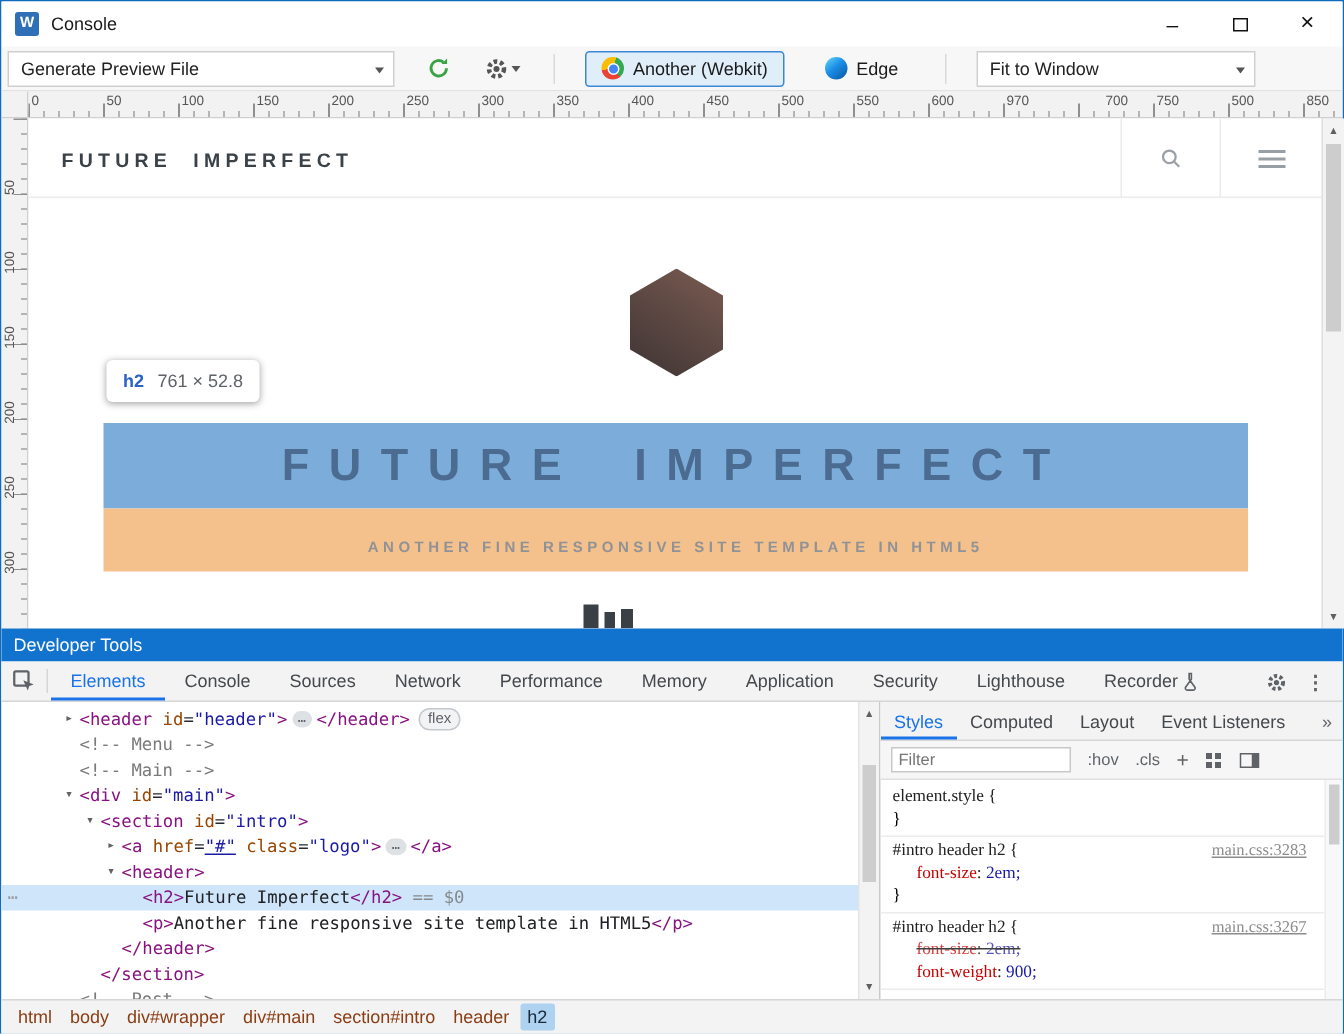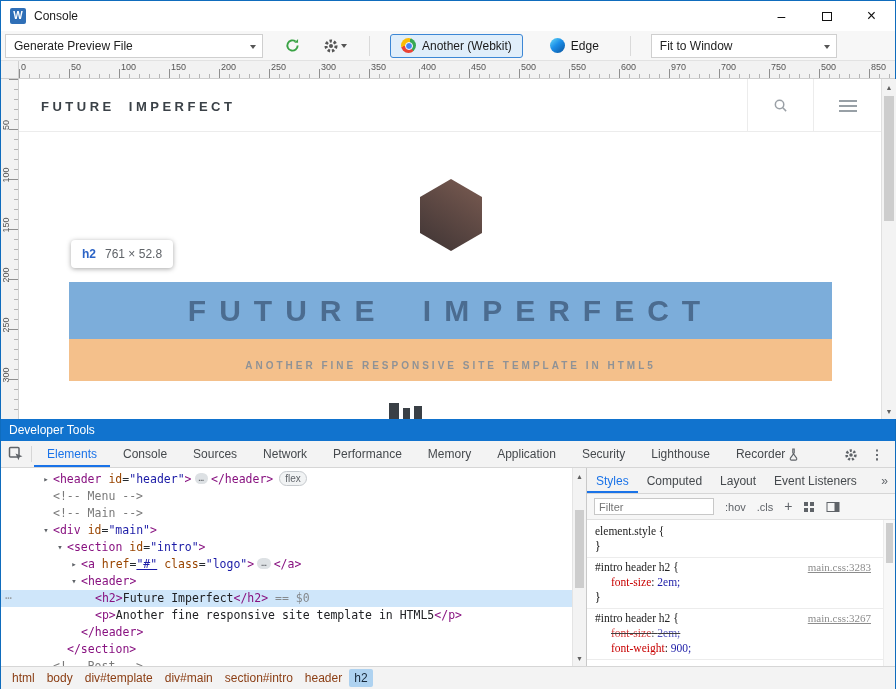--- a/index.html
+++ b/index.html
@@ -198,21 +198,21 @@
       <span class="hlabel" style="left: 202px;">200</span>
       <span class="hlabel" style="left: 252px;">250</span>
       <span class="hlabel" style="left: 302px;">300</span>
       <span class="hlabel" style="left: 352px;">350</span>
       <span class="hlabel" style="left: 402px;">400</span>
       <span class="hlabel" style="left: 452px;">450</span>
       <span class="hlabel" style="left: 502px;">500</span>
       <span class="hlabel" style="left: 552px;">550</span>
       <span class="hlabel" style="left: 602px;">600</span>
       <span class="hlabel" style="left: 652px;">970</span>
-      <span class="hlabel" style="left: 702px;">700</span>
+      <span class="hlabel" style="left: 718px;">700</span>
       <span class="hlabel" style="left: 752px;">750</span>
       <span class="hlabel" style="left: 802px;">500</span>
       <span class="hlabel" style="left: 852px;">850</span>
     </div>
   <div class="vruler">
       <span class="vlabel" style="top: 41px;">50</span>
       <span class="vlabel" style="top: 91px;">100</span>
       <span class="vlabel" style="top: 141px;">150</span>
       <span class="vlabel" style="top: 191px;">200</span>
       <span class="vlabel" style="top: 241px;">250</span>
@@ -363,21 +363,21 @@
           </div>
         <div class="sp-scroll">
           <div class="sb-thumb sp-thumb"></div>
         </div>
       </div>
     </div>
 
     <div class="crumbs" id="crumbs">
         <span class="crumb">html</span>
         <span class="crumb">body</span>
-        <span class="crumb">div#template</span>
+        <span class="crumb">div#wrapper</span>
         <span class="crumb">div#main</span>
         <span class="crumb">section#intro</span>
         <span class="crumb">header</span>
         <span class="crumb selected">h2</span>
       </div>
   </div>
 
 </div>
 
 </body></html>

